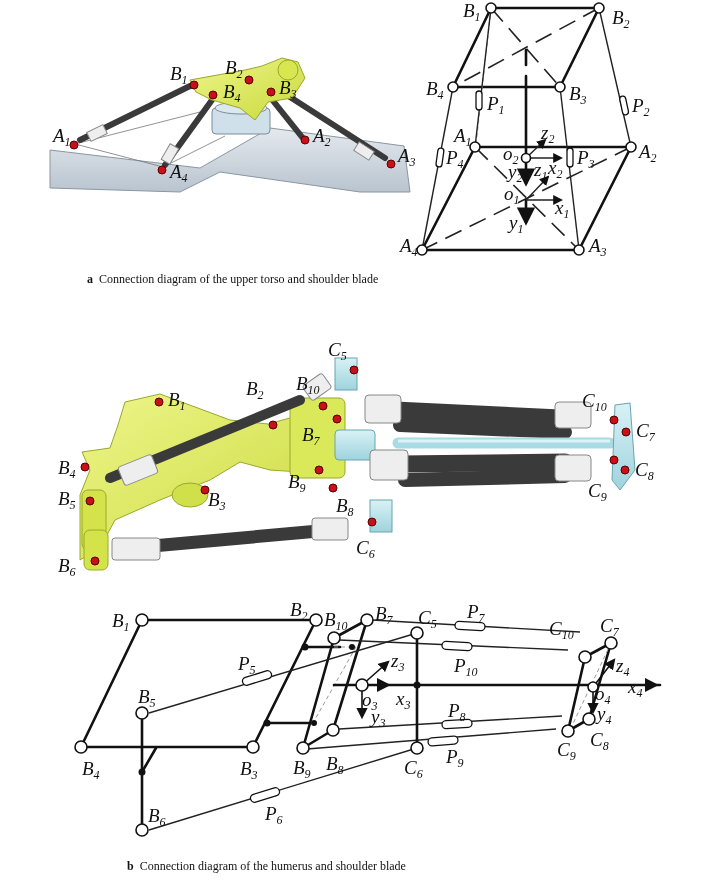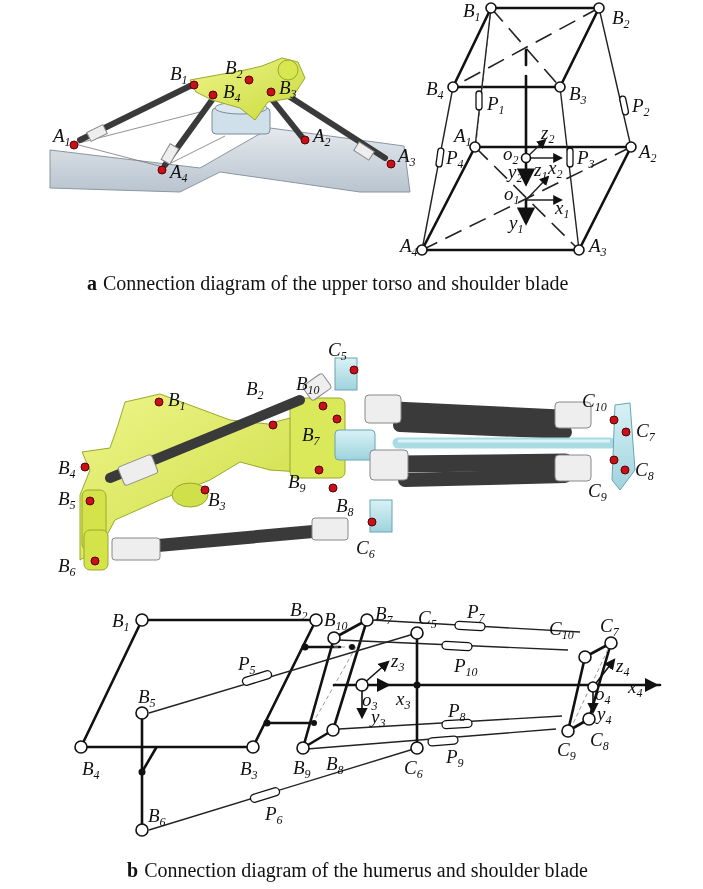--- a/index.html
+++ b/index.html
@@ -1,21 +1,21 @@
 <!DOCTYPE html>
 <html><head>
 <meta charset="utf-8">
 <style>
   html, body { margin: 0; padding: 0; background: #ffffff; }
   body { width: 703px; height: 889px; position: relative; overflow: hidden;
          font-family: "Liberation Serif", serif; }
   svg { position: absolute; left: 0; top: 0; }
   .lbl { font-family: "Liberation Serif", serif; font-style: italic; font-size: 19px; fill: #111; }
   .sub { font-size: 12px; }
-  .cap { position: absolute; font-family: "Liberation Serif", serif; font-size: 20px; color: #111; white-space: nowrap; }
+  .cap { position: absolute; font-family: "Liberation Serif", serif; font-size: 12px; color: #111; white-space: nowrap; }
   .cap b { font-weight: bold; margin-right: 6px; }
   .thick { stroke: #111; stroke-width: 2.6; fill: none; stroke-linecap: round; }
   .thin  { stroke: #222; stroke-width: 1.4; fill: none; }
   .dash  { stroke: #222; stroke-width: 1.6; fill: none; stroke-dasharray: 18 9; }
   .fdash { stroke: #999; stroke-width: 1; fill: none; stroke-dasharray: 4 3; }
   .joint { fill: #fff; stroke: #111; stroke-width: 1.6; }
   .dot   { fill: #111; }
   .red   { fill: #c8101a; stroke: #5a0000; stroke-width: 1; }
   .rod   { stroke: #3a3a3a; stroke-linecap: round; fill: none; }
   .fit   { fill: #eeeeee; stroke: #888; stroke-width: 1; }

